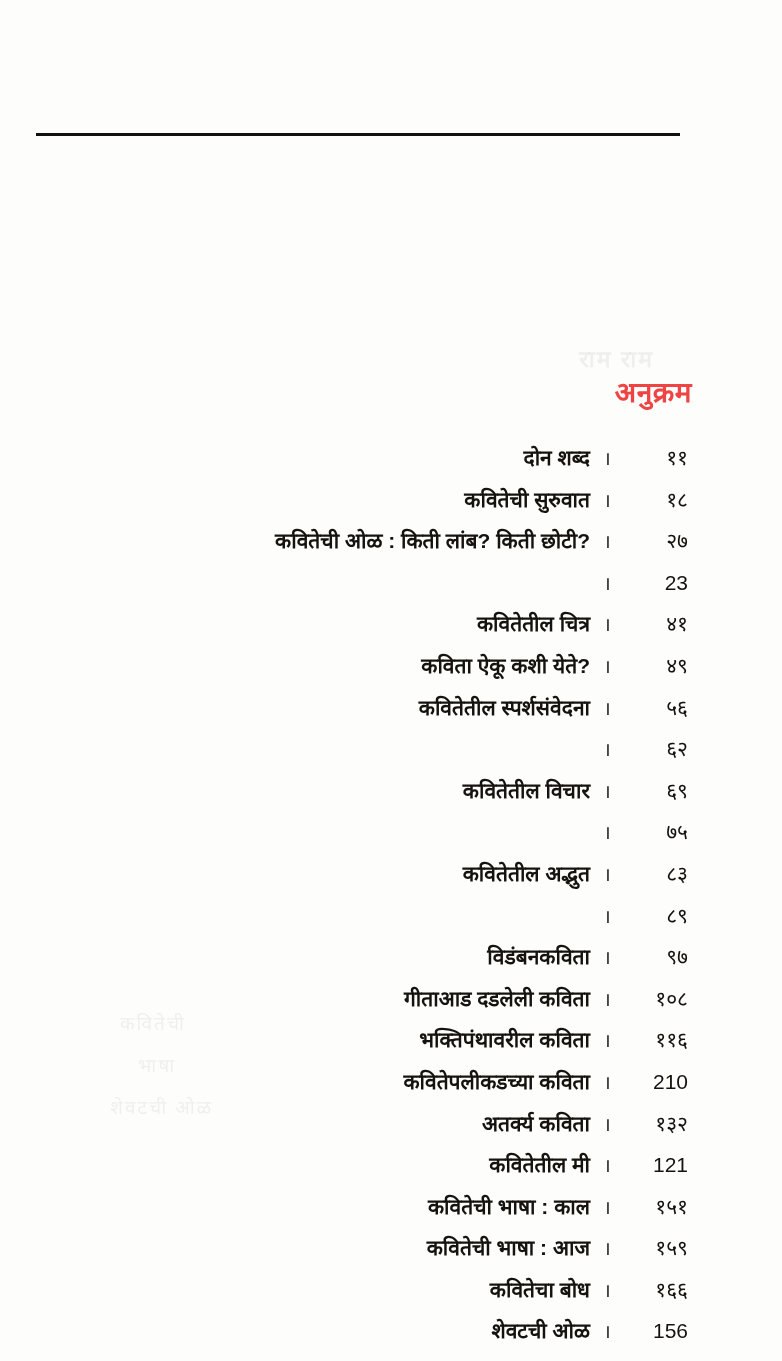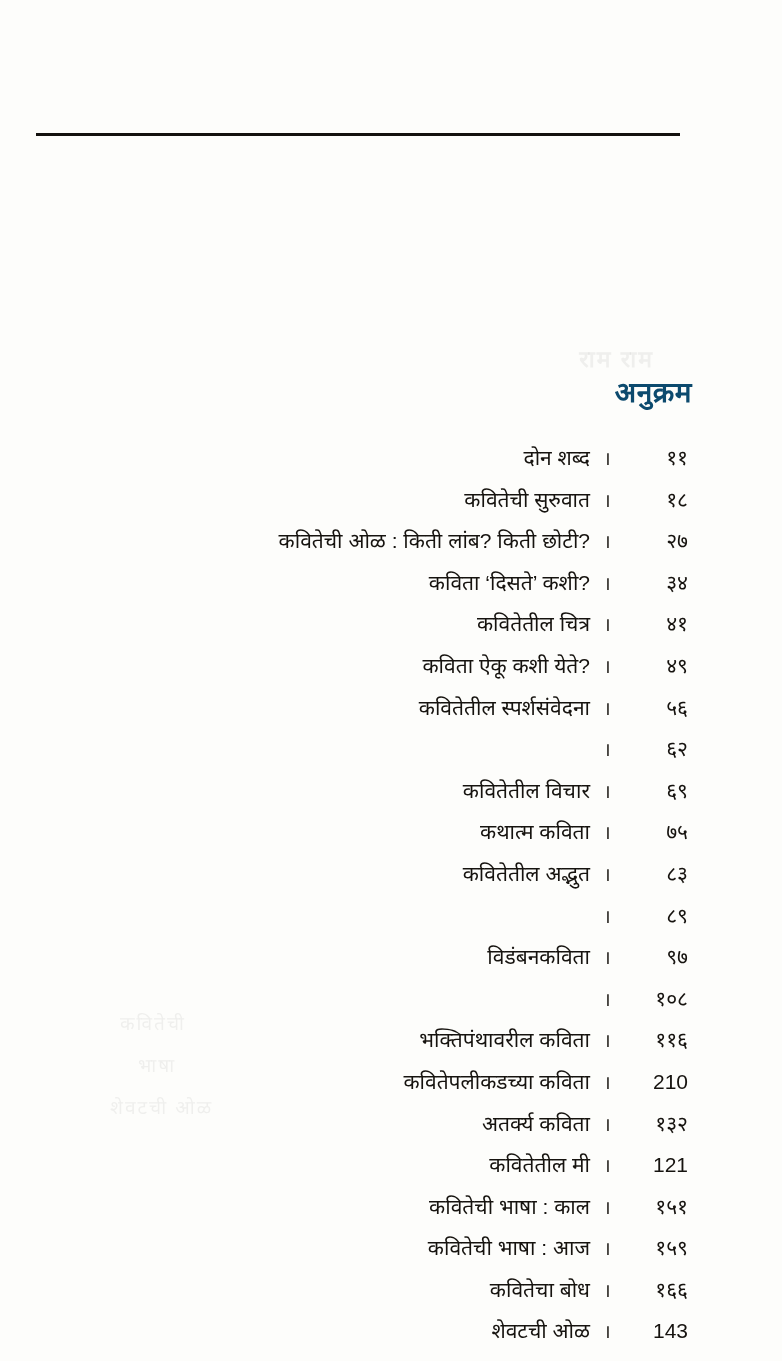--- a/index.html
+++ b/index.html
@@ -46,41 +46,42 @@
     background: #13110e;
   }
 
   .heading {
     position: absolute;
     top: 372px;
     right: 90px;
     font-size: 28px;
     font-weight: bold;
     letter-spacing: 0.5px;
-    color: #0c4a6e;
+    color: #ef4444;
   }
 
   .toc {
     position: absolute;
     top: 438px;
     left: 36px;
     width: 658px;
   }
 
   .toc-row {
     display: flex;
     align-items: baseline;
     justify-content: flex-end;
     font-size: 21px;
     line-height: 40.6px;
     color: #16130f;
     white-space: nowrap;
   }
   .toc-title {
     text-align: right;
+    font-weight: bold;
   }
   .toc-sep {
     width: 34px;
     text-align: center;
     font-size: 19px;
     color: #16130f;
   }
   .toc-page {
     width: 64px;
     text-align: right;
@@ -112,23 +113,22 @@
         <span class="toc-title">कवितेची सुरुवात</span>
         <span class="toc-sep">।</span>
         <span class="toc-page">१८</span>
       </div>
       <div class="toc-row">
         <span class="toc-title">कवितेची ओळ : किती लांब? किती छोटी?</span>
         <span class="toc-sep">।</span>
         <span class="toc-page">२७</span>
       </div>
       <div class="toc-row">
-        <span class="toc-title">कविता ‘दिसते’ कशी?</span>
-        <span class="toc-sep">।</span>
-        <span class="toc-page">३४</span>
+        <span class="toc-sep">।</span>
+        <span class="toc-page">23</span>
       </div>
       <div class="toc-row">
         <span class="toc-title">कवितेतील चित्र</span>
         <span class="toc-sep">।</span>
         <span class="toc-page">४१</span>
       </div>
       <div class="toc-row">
         <span class="toc-title">कविता ऐकू कशी येते?</span>
         <span class="toc-sep">।</span>
         <span class="toc-page">४९</span>
@@ -141,39 +141,39 @@
       <div class="toc-row">
         <span class="toc-sep">।</span>
         <span class="toc-page">६२</span>
       </div>
       <div class="toc-row">
         <span class="toc-title">कवितेतील विचार</span>
         <span class="toc-sep">।</span>
         <span class="toc-page">६९</span>
       </div>
       <div class="toc-row">
-        <span class="toc-title">कथात्म कविता</span>
         <span class="toc-sep">।</span>
         <span class="toc-page">७५</span>
       </div>
       <div class="toc-row">
         <span class="toc-title">कवितेतील अद्भुत</span>
         <span class="toc-sep">।</span>
         <span class="toc-page">८३</span>
       </div>
       <div class="toc-row">
         <span class="toc-sep">।</span>
         <span class="toc-page">८९</span>
       </div>
       <div class="toc-row">
         <span class="toc-title">विडंबनकविता</span>
         <span class="toc-sep">।</span>
         <span class="toc-page">९७</span>
       </div>
       <div class="toc-row">
+        <span class="toc-title">गीताआड दडलेली कविता</span>
         <span class="toc-sep">।</span>
         <span class="toc-page">१०८</span>
       </div>
       <div class="toc-row">
         <span class="toc-title">भक्तिपंथावरील कविता</span>
         <span class="toc-sep">।</span>
         <span class="toc-page">११६</span>
       </div>
       <div class="toc-row">
         <span class="toc-title">कवितेपलीकडच्या कविता</span>
@@ -201,21 +201,21 @@
         <span class="toc-page">१५९</span>
       </div>
       <div class="toc-row">
         <span class="toc-title">कवितेचा बोध</span>
         <span class="toc-sep">।</span>
         <span class="toc-page">१६६</span>
       </div>
       <div class="toc-row">
         <span class="toc-title">शेवटची ओळ</span>
         <span class="toc-sep">।</span>
-        <span class="toc-page">143</span>
+        <span class="toc-page">156</span>
       </div>
       <div class="toc-row">
         <span class="toc-title">राम राम पाव्हणं</span>
         <span class="toc-sep">।</span>
         <span class="toc-page">१८८</span>
       </div>
     </div>
 
 </div>
 

